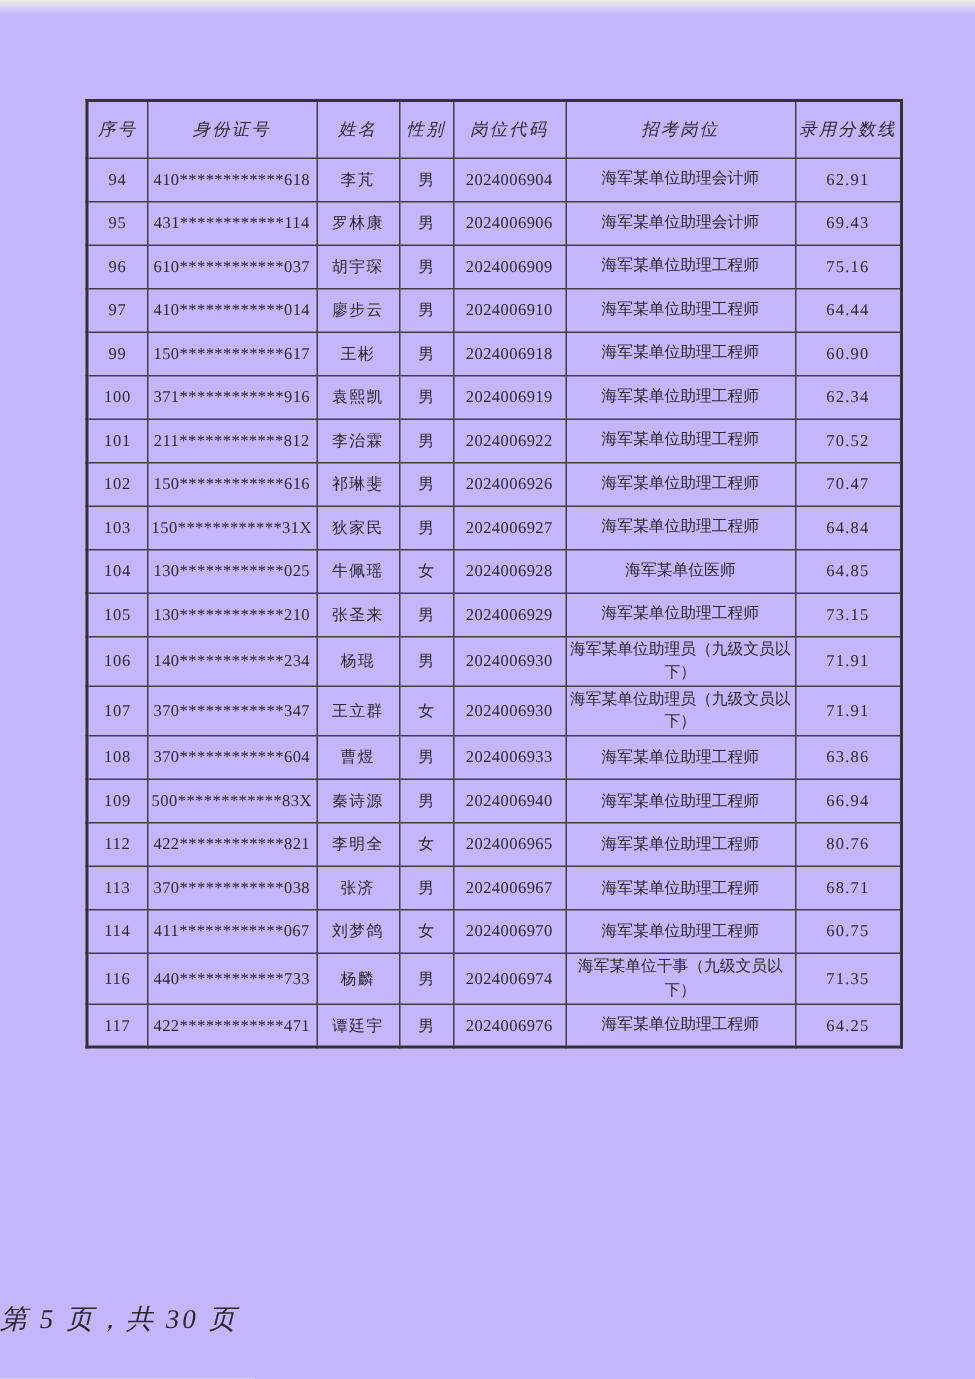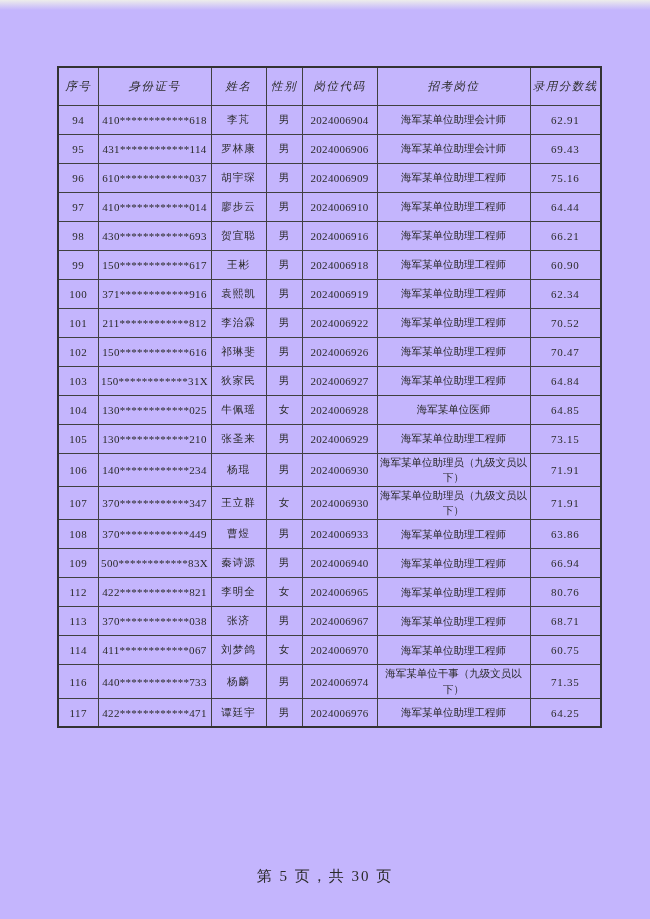--- a/index.html
+++ b/index.html
@@ -70,24 +70,25 @@
     padding-left: 4px;
     padding-right: 3px;
     line-height: 1.45;
   }
   td.c-score { font-size: 11px; letter-spacing: 0.8px; }
   .footer {
     position: absolute;
     left: 0;
     top: 867px;
     width: 100%;
-    text-align: center;
-    font-size: 15px;
+    text-align: left;
+    font-size: 18px;
     letter-spacing: 2px;
     color: #2a2a2a;
+    font-style: italic;
   }
 </style>
 </head>
 <body>
 
 <div class="page">
 
   <table class="score-table">
     <colgroup>
       <col style="width:40px">
@@ -143,29 +144,20 @@
     <tr>
       <td class="c-serial">97</td>
       <td class="c-id">410************014</td>
       <td class="c-name">廖步云</td>
       <td class="c-gender">男</td>
       <td class="c-code">2024006910</td>
       <td class="c-position">海军某单位助理工程师</td>
       <td class="c-score">64.44</td>
     </tr>
 
-    <tr>
-      <td class="c-serial">98</td>
-      <td class="c-id">430************693</td>
-      <td class="c-name">贺宜聪</td>
-      <td class="c-gender">男</td>
-      <td class="c-code">2024006916</td>
-      <td class="c-position">海军某单位助理工程师</td>
-      <td class="c-score">66.21</td>
-    </tr>
 
     <tr>
       <td class="c-serial">99</td>
       <td class="c-id">150************617</td>
       <td class="c-name">王彬</td>
       <td class="c-gender">男</td>
       <td class="c-code">2024006918</td>
       <td class="c-position">海军某单位助理工程师</td>
       <td class="c-score">60.90</td>
     </tr>
@@ -245,21 +237,21 @@
       <td class="c-id">370************347</td>
       <td class="c-name">王立群</td>
       <td class="c-gender">女</td>
       <td class="c-code">2024006930</td>
       <td class="c-position">海军某单位助理员（九级文员以下）</td>
       <td class="c-score">71.91</td>
     </tr>
 
     <tr>
       <td class="c-serial">108</td>
-      <td class="c-id">370************449</td>
+      <td class="c-id">370************604</td>
       <td class="c-name">曹煜</td>
       <td class="c-gender">男</td>
       <td class="c-code">2024006933</td>
       <td class="c-position">海军某单位助理工程师</td>
       <td class="c-score">63.86</td>
     </tr>
 
     <tr>
       <td class="c-serial">109</td>
       <td class="c-id">500************83X</td>

